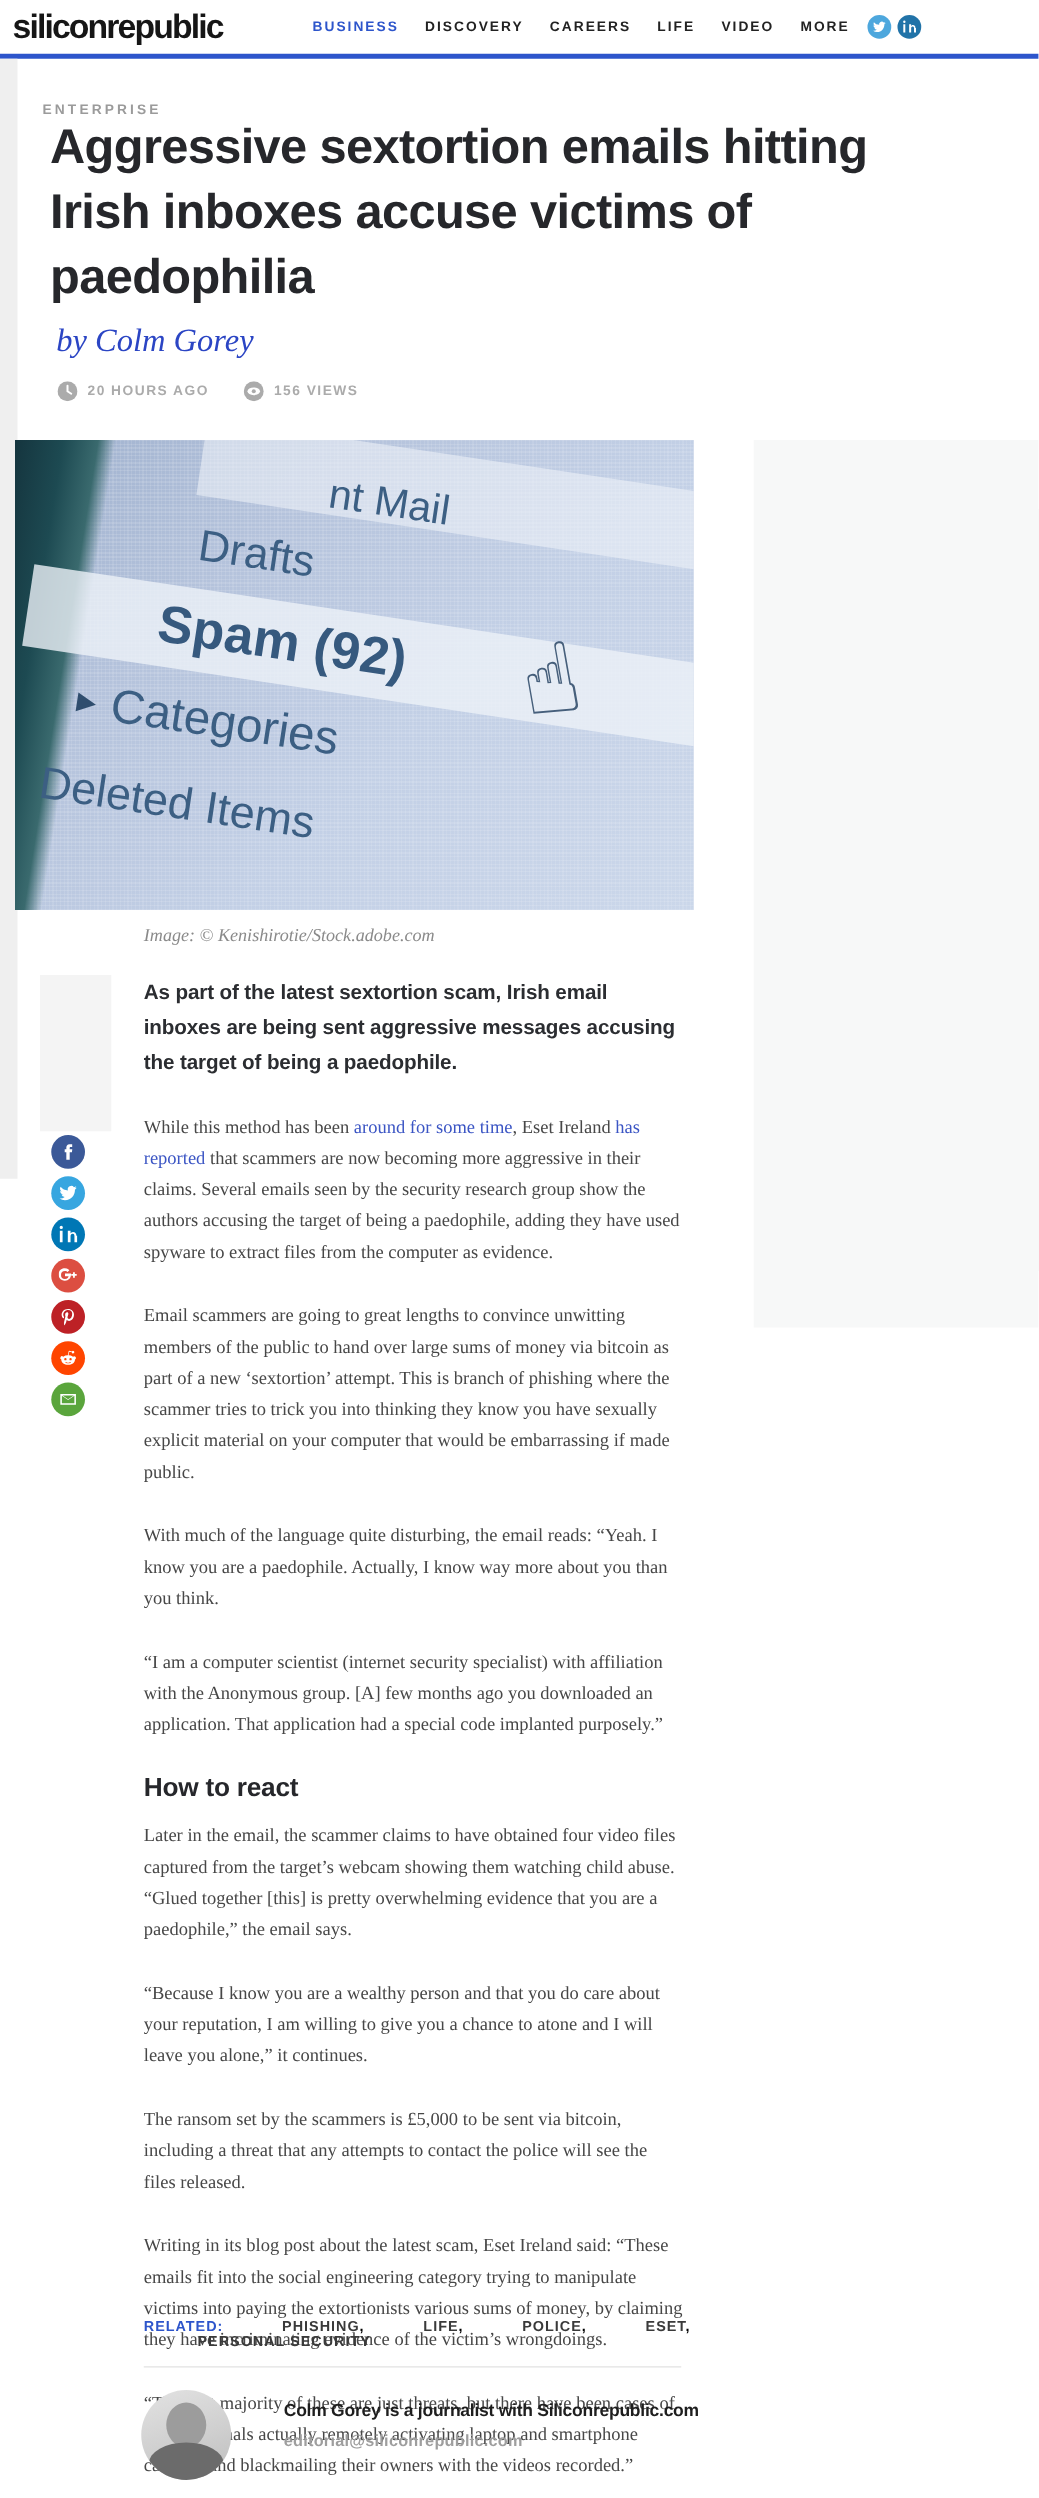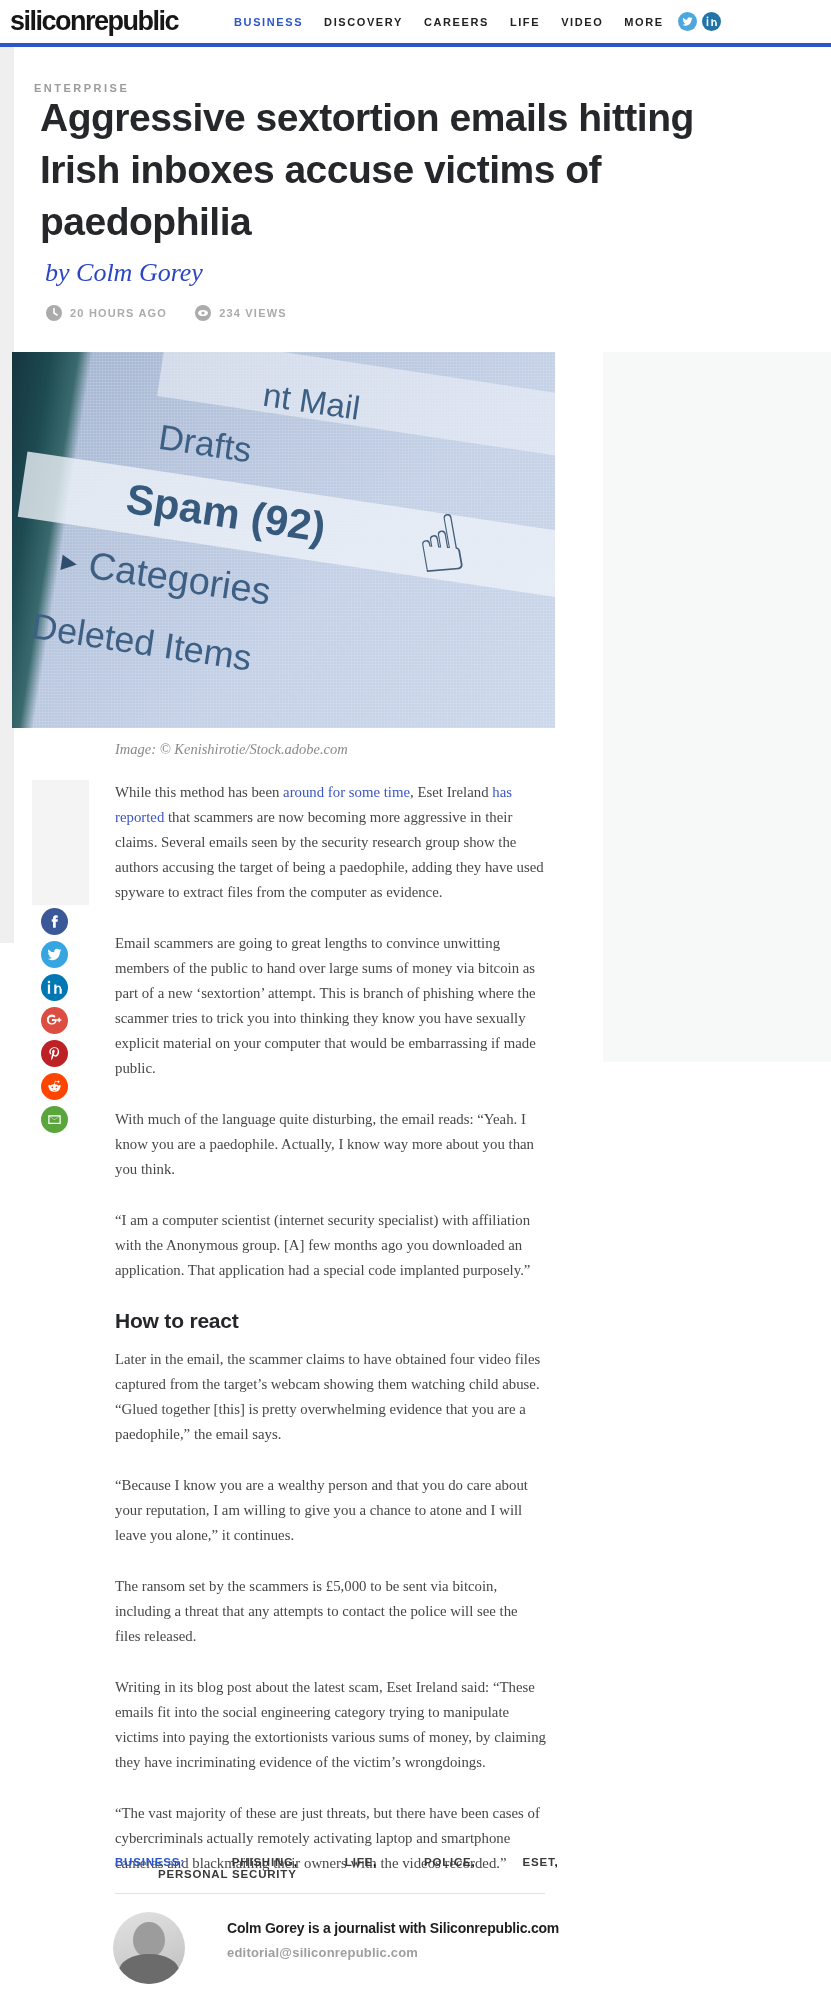--- a/index.html
+++ b/index.html
@@ -4,21 +4,21 @@
 <style>
   * { margin:0; padding:0; box-sizing:border-box; }
   html,body { background:#ffffff; }
   body { font-family:"Liberation Sans", sans-serif; }
   .page { position:relative; width:831px; height:1998px; background:#fff; overflow:hidden; margin:0 auto; }
 
   
   .header { position:absolute; top:0; left:0; width:831px; height:47px; background:#fff;
             border-bottom:4px solid #2d55cb; display:flex; align-items:center; }
   .logo { font-size:27px; font-weight:bold; letter-spacing:-1.5px; color:#161616; margin-left:10px; }
-  .nav { display:flex; align-items:flex-end; margin-left:28px; gap:21px;padding-left:28px; }
+  .nav { display:flex; align-items:flex-end; margin-left:44px; gap:21px;padding-left:28px; }
   .nav-item { font-size:11px; font-weight:bold; letter-spacing:1.6px; color:#222; cursor:pointer; }
   .nav-item.active { color:#2d55cb; }
   .header-social { display:flex; align-items:center; gap:5px; margin-left:14px; }
   .hs-circle { width:19px; height:19px; border-radius:50%; display:flex; align-items:center; justify-content:center; }
   .hs-twitter { background:#4da7dd; }
   .hs-linkedin { background:#2173a8; }
   .hs-circle svg { width:11px; height:11px; fill:#fff; }
 
   
   .left-strip { position:absolute; left:0; top:47px; width:14px; height:896px; background:#efefef; }
@@ -141,21 +141,21 @@
         <path d="M8 3.5 V8 L11 10" stroke="#fff" stroke-width="1.6" fill="none" stroke-linecap="round"></path>
       </svg>
       <span>20 HOURS AGO</span>
     </div>
     <div class="meta-item">
       <svg class="meta-icon" viewBox="0 0 16 16">
         <circle cx="8" cy="8" r="8" fill="#ababab"></circle>
         <ellipse cx="8" cy="8" rx="5" ry="3.1" fill="#fff"></ellipse>
         <circle cx="8" cy="8" r="1.6" fill="#ababab"></circle>
       </svg>
-      <span>234 VIEWS</span>
+      <span>156 VIEWS</span>
     </div>
   </div>
 
   <div class="hero">
     <div class="hero-texture"></div>
     <div class="hero-bezel"></div>
     <div class="hero-rot">
       <div class="hero-band2"></div>
       <div class="hero-band"></div>
 
@@ -202,35 +202,36 @@
         </svg>
       </div>
       <div class="share-btn" style="background: rgb(90, 165, 60);">
         <svg viewBox="0 0 24 24">
           <path d="M2 5h20v14H2V5zm2 2.3V17h16V7.3l-8 5.4-8-5.4zM4.8 7l7.2 4.8L19.2 7H4.8z"></path>
         </svg>
       </div>
     </div>
 
   <div class="article">
+    <p class="lede">As part of the latest sextortion scam, Irish email inboxes are being sent aggressive messages accusing the target of being a paedophile.</p>
 
   <p class="body-p">While this method has been <a>around for some time</a>, Eset Ireland <a>has reported</a> that scammers are now becoming more aggressive in their claims. Several emails seen by the security research group show the authors accusing the target of being a paedophile, adding they have used spyware to extract files from the computer as evidence.</p>
       <p class="body-p">Email scammers are going to great lengths to convince unwitting members of the public to hand over large sums of money via bitcoin as part of a new ‘sextortion’ attempt. This is branch of phishing where the scammer tries to trick you into thinking they know you have sexually explicit material on your computer that would be embarrassing if made public.</p>
       <p class="body-p">With much of the language quite disturbing, the email reads: “Yeah. I know you are a paedophile. Actually, I know way more about you than you think.</p>
       <p class="body-p">“I am a computer scientist (internet security specialist) with affiliation with the Anonymous group. [A] few months ago you downloaded an application. That application had a special code implanted purposely.”</p>
       <h2>How to react</h2>
       <p class="body-p">Later in the email, the scammer claims to have obtained four video files captured from the target’s webcam showing them watching child abuse. “Glued together [this] is pretty overwhelming evidence that you are a paedophile,” the email says.</p>
       <p class="body-p">“Because I know you are a wealthy person and that you do care about your reputation, I am willing to give you a chance to atone and I will leave you alone,” it continues.</p>
       <p class="body-p">The ransom set by the scammers is £5,000 to be sent via bitcoin, including a threat that any attempts to contact the police will see the files released.</p>
       <p class="body-p">Writing in its blog post about the latest scam, Eset Ireland said: “These emails fit into the social engineering category trying to manipulate victims into paying the extortionists various sums of money, by claiming they have incriminating evidence of the victim’s wrongdoings.</p>
       <p class="body-p">“The vast majority of these are just threats, but there have been cases of cybercriminals actually remotely activating laptop and smartphone cameras and blackmailing their owners with the videos recorded.”</p>
     </div>
 
   <div class="related">
-    <span class="related-label">BUSINESS:</span><span id="related-tags"><a>PHISHING</a>, <a>LIFE</a>, <a>POLICE</a>, <a>ESET</a>, <a>PERSONAL SECURITY</a></span>
+    <span class="related-label">RELATED:</span><span id="related-tags"><a>PHISHING</a>, <a>LIFE</a>, <a>POLICE</a>, <a>ESET</a>, <a>PERSONAL SECURITY</a></span>
   </div>
 
   <div class="divider"></div>
 
   <div class="author">
     <div class="avatar">
       <div class="head"></div>
       <div class="body"></div>
     </div>
     <div class="author-text">

